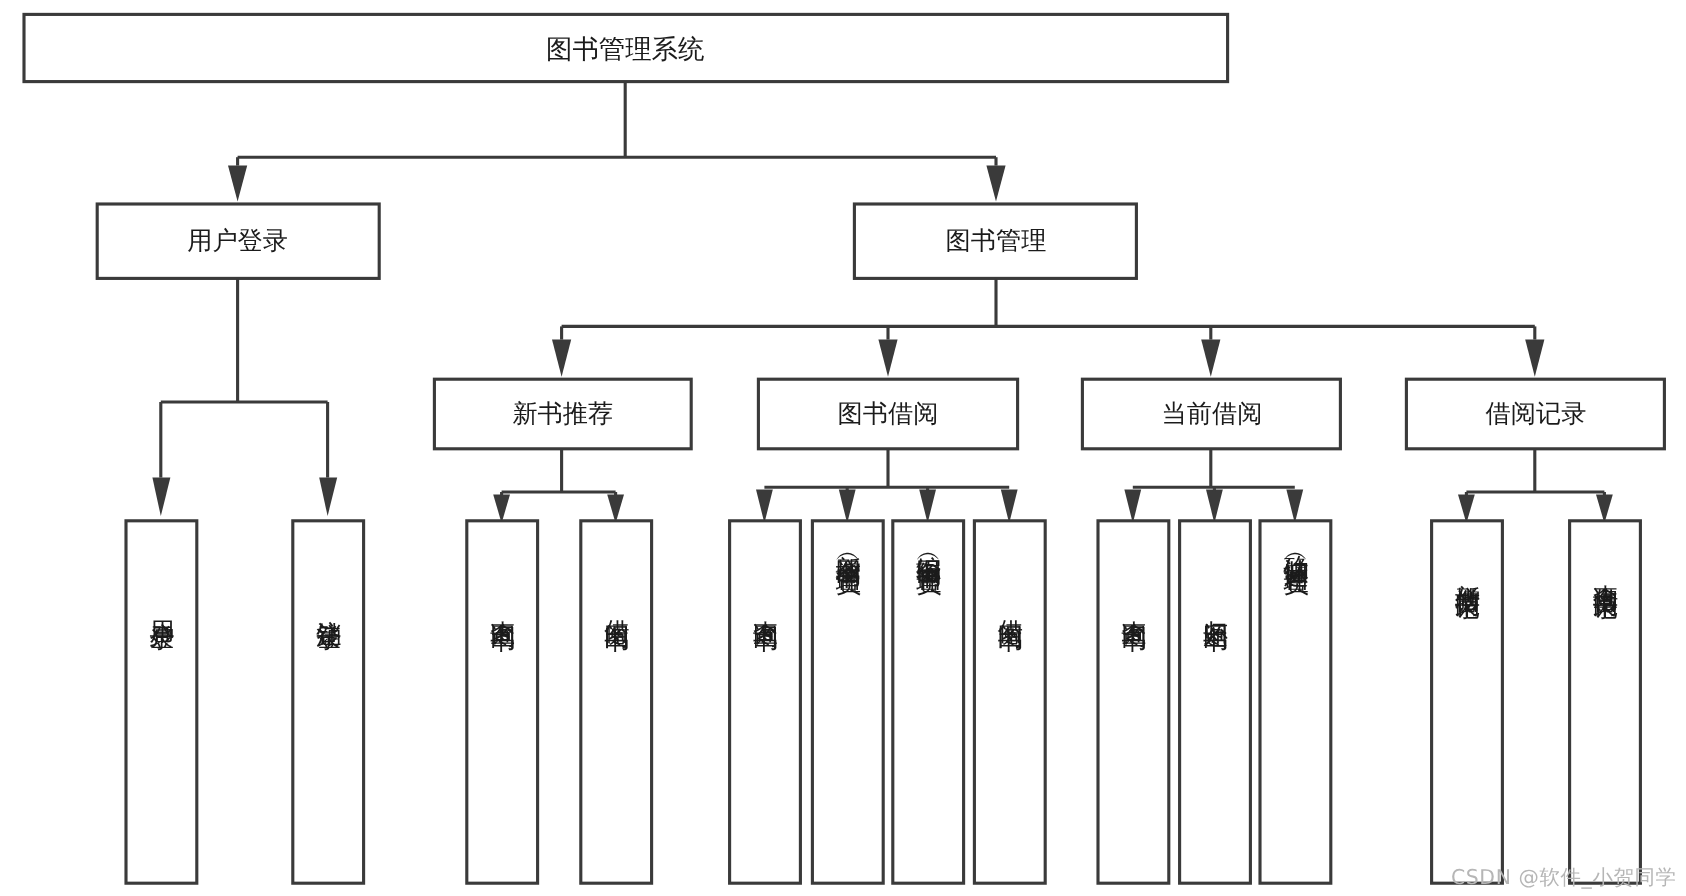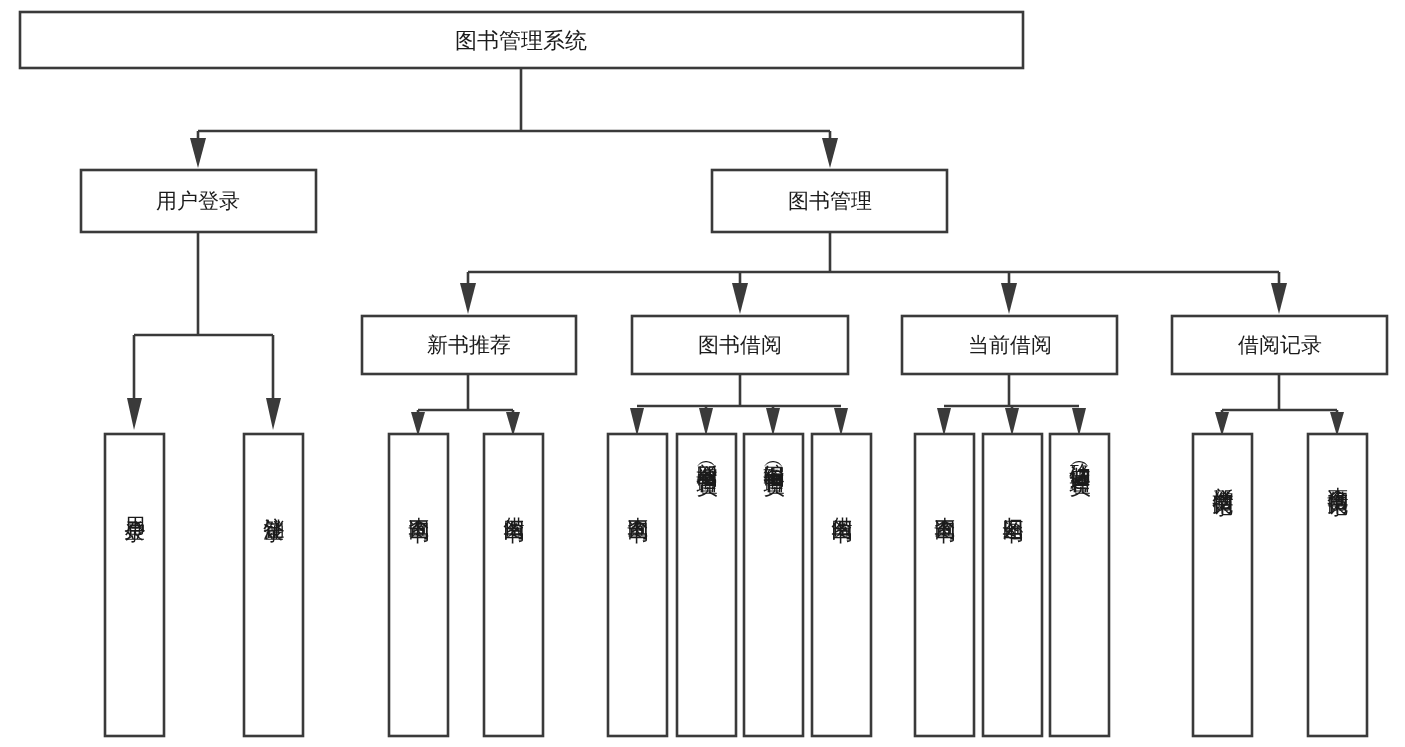--- a/index.html
+++ b/index.html
@@ -255,14 +255,15 @@
     <span class="leaf-label">确认归还（管理员）</span>
   </div>
 
   <div class="leaf-label-wrap" style="left:1193px; top:470px; width:59px; height:266px;">
     <span class="leaf-label">新增借阅记录</span>
   </div>
   <div class="leaf-label-wrap" style="left:1308px; top:470px; width:59px; height:266px;">
     <span class="leaf-label">查询借阅记录</span>
   </div>
 
+  <div class="watermark">CSDN @软件_小贺同学</div>
 
 </div>
 
 </body></html>

